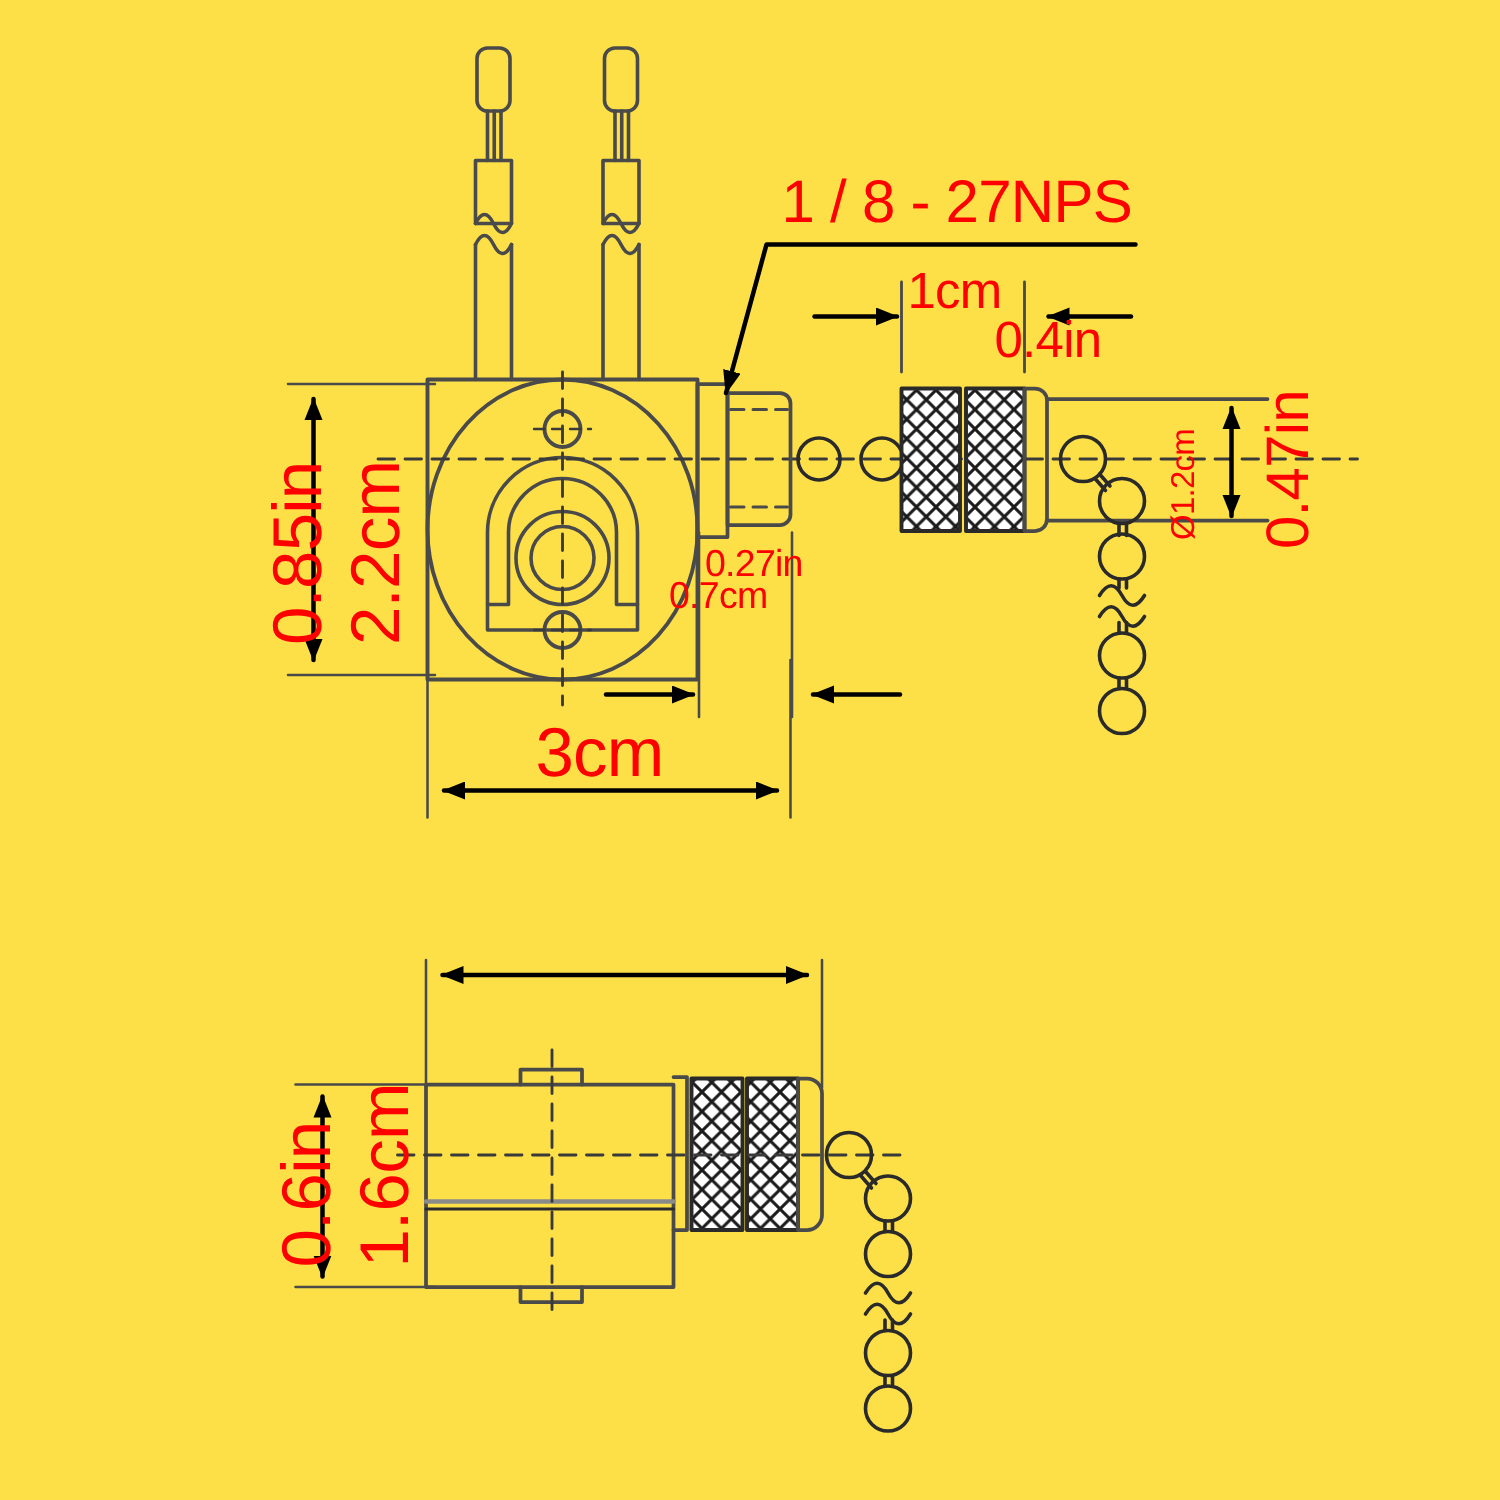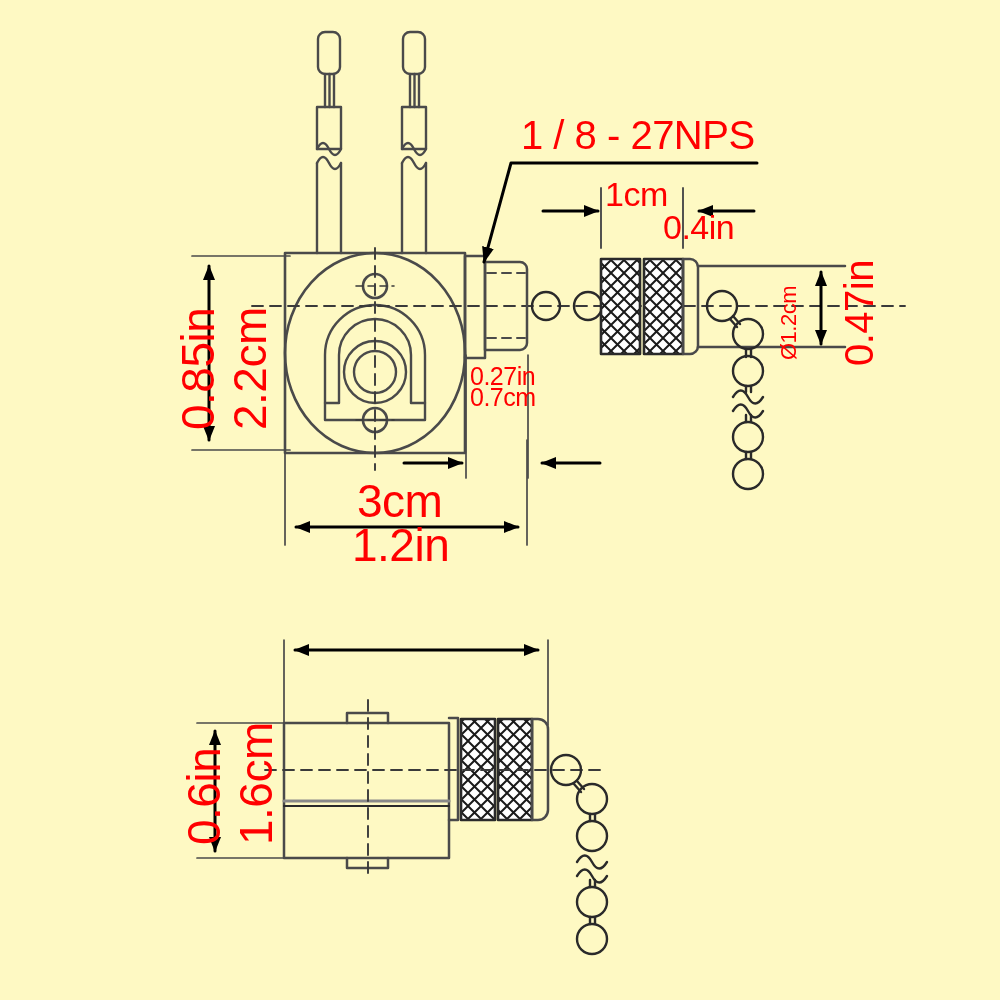--- a/index.html
+++ b/index.html
@@ -7,21 +7,21 @@
     padding: 0;
     background: #ffffff;
   }
   body {
     font-family: "Liberation Sans", sans-serif;
   }
   #canvas-root {
     position: relative;
     width: 1000px;
     height: 1000px;
-    background: #fef9c3;
+    background: #fde047;
     overflow: hidden;
   }
   svg.drawing {
     position: absolute;
     left: 0;
     top: 0;
     width: 1000px;
     height: 1000px;
   }
   .dim-label {
@@ -276,24 +276,23 @@
 
     </g>
   </svg>
 
   <div class="dim-label sz-lg" style="left:521px; top:116px;">1 / 8 - 27NPS</div>
 
   <div class="dim-label sz-xl rot-cw" style="left:176px; top:430px;">0.85in</div>
   <div class="dim-label sz-xl rot-cw" style="left:228px; top:430px;">2.2cm</div>
 
   <div class="dim-label sz-xs" style="left:470px; top:364px;">0.27in</div>
-  <div class="dim-label sz-xs" style="left:470px; top:385px;">0.7cm</div>
+  <div class="dim-label sz-xs" style="left:446px; top:385px;">0.7cm</div>
 
   <div class="dim-label sz-xl" style="left:357px; top:479px;">3cm</div>
-  <div class="dim-label sz-xl" style="left:352px; top:523px;">1.2in</div>
 
   <div class="dim-label sz-md" style="left:605px; top:178px;">1cm</div>
   <div class="dim-label sz-md" style="left:632px; top:211px;margin-left:31px;">0.4in</div>
 
   <div class="dim-label sz-sm rot-cw" style="left:778px; top:360px;">Ø1.2cm</div>
   <div class="dim-label sz-lg rot-cw" style="left:840px; top:366px;">0.47in</div>
 
 
   <div class="dim-label sz-xl rot-cw" style="left:182px; top:845px;">0.6in</div>
   <div class="dim-label sz-xl rot-cw" style="left:234px; top:845px;">1.6cm</div>

